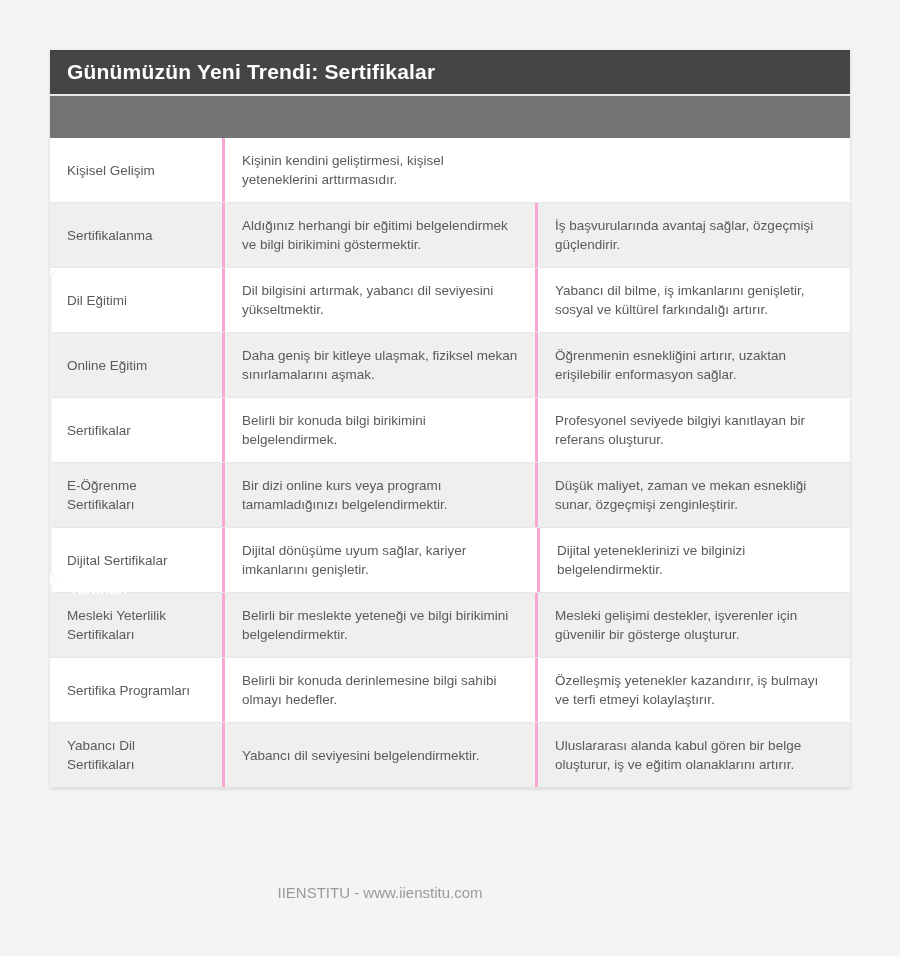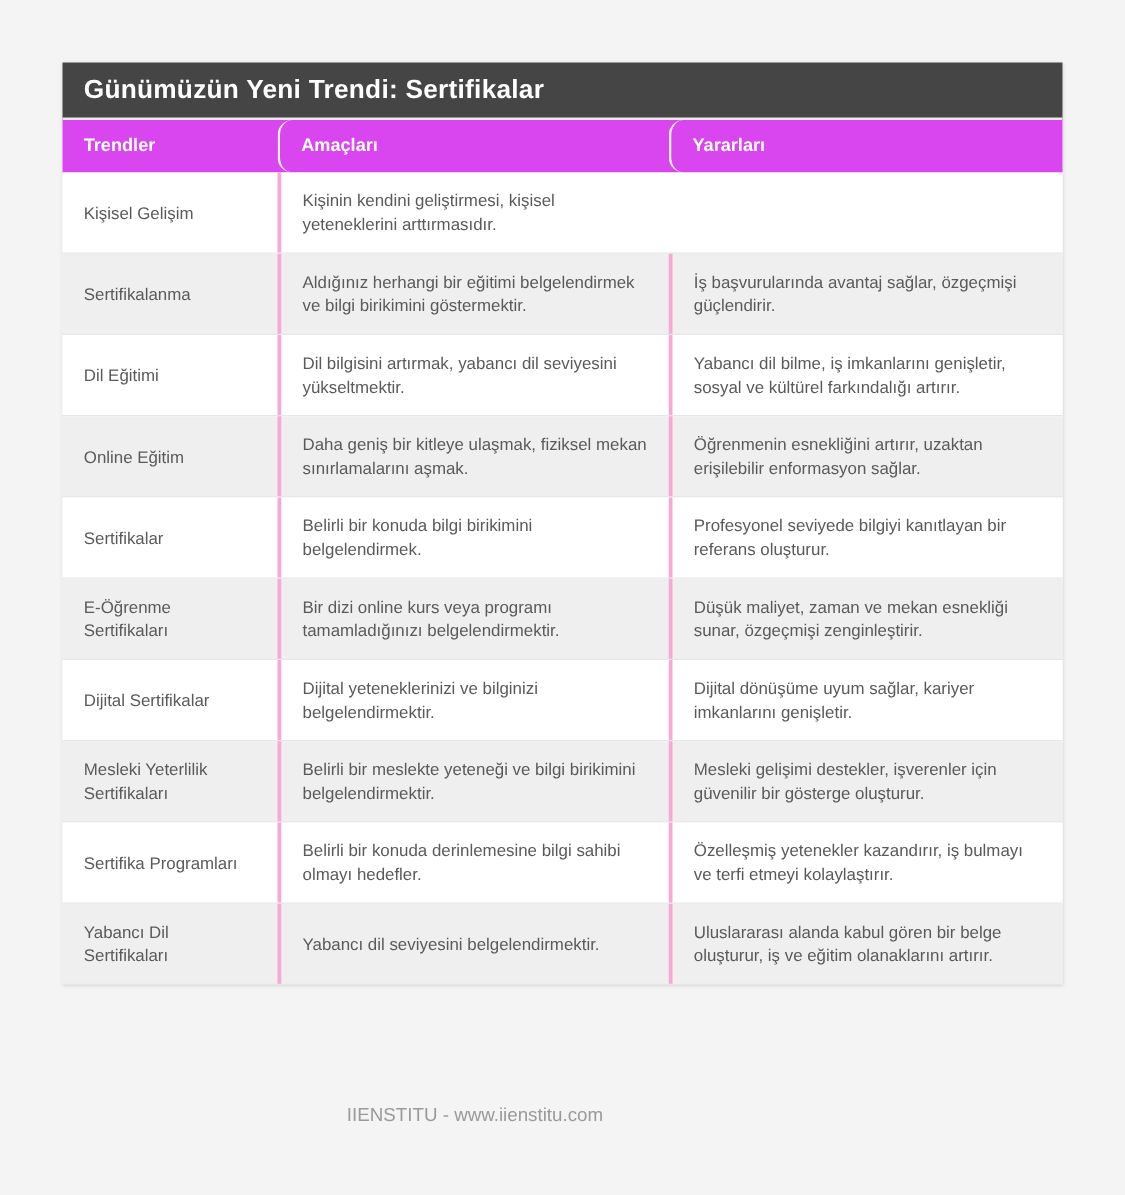--- a/index.html
+++ b/index.html
@@ -26,22 +26,23 @@
     border-bottom: 2px solid #e9e9e9;
   }
   .title-bar h1 {
     color: #ffffff;
     font-size: 21px;
     font-weight: bold;
     letter-spacing: 0.2px;
   }
   .header-row {
     display: flex;
-    background: #d946ef;
+    background: #737373;
     height: 42px;
+    flex-direction: column;
   }
   .th {
     color: #ffffff;
     font-weight: bold;
     font-size: 14.5px;
     display: flex;
     align-items: center;
     padding: 0 17px;
   }
   .col1 { width: 172px; flex: 0 0 172px; }
@@ -154,25 +155,25 @@
         </div>
     <div class="td col3">
           <span class="cell-text">Düşük maliyet, zaman ve mekan esnekliği sunar, özgeçmişi zenginleştirir.</span>
         </div>
   </div>
 
   <div class="row">
     <div class="td col1">
           <span class="cell-text">Dijital Sertifikalar</span>
         </div>
+    <div class="td col3">
+          <span class="cell-text">Dijital dönüşüme uyum sağlar, kariyer imkanlarını genişletir.</span>
+        </div>
     <div class="td col2">
           <span class="cell-text">Dijital yeteneklerinizi ve bilginizi belgelendirmektir.</span>
-        </div>
-    <div class="td col3">
-          <span class="cell-text">Dijital dönüşüme uyum sağlar, kariyer imkanlarını genişletir.</span>
         </div>
   </div>
 
   <div class="row">
     <div class="td col1">
           <span class="cell-text">Mesleki Yeterlilik Sertifikaları</span>
         </div>
     <div class="td col2">
           <span class="cell-text">Belirli bir meslekte yeteneği ve bilgi birikimini belgelendirmektir.</span>
         </div>

